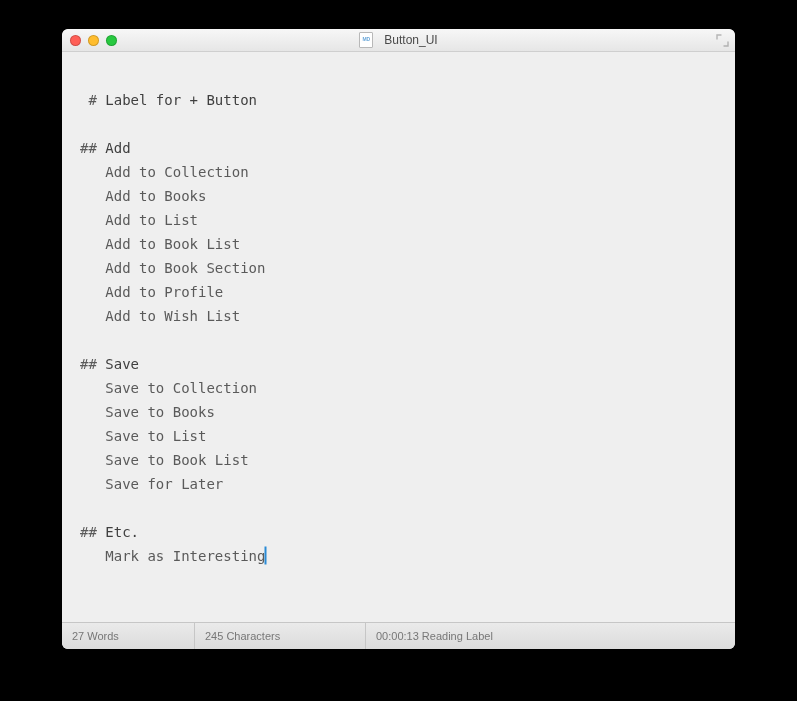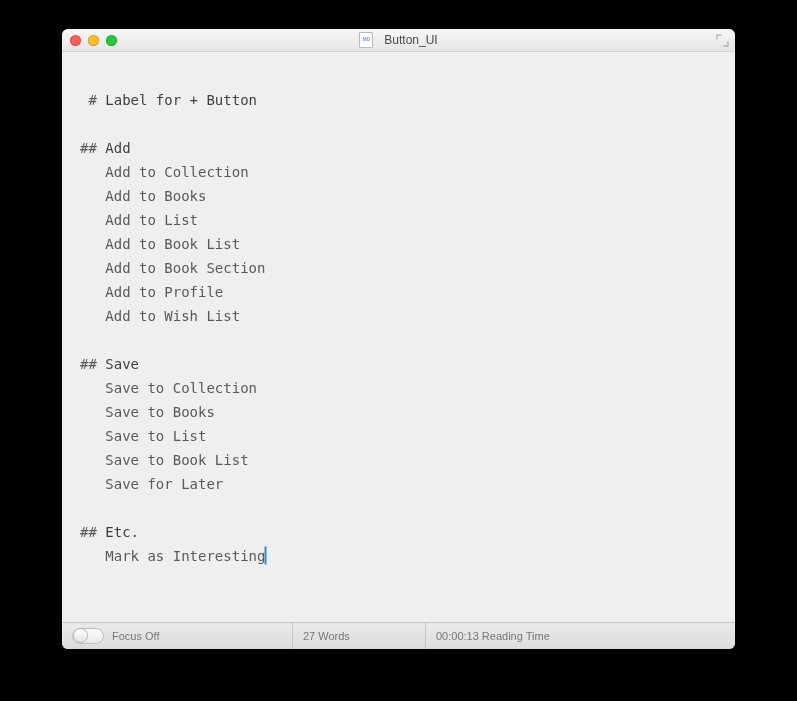--- a/index.html
+++ b/index.html
@@ -178,25 +178,24 @@
           <path d="M1 5 L1 1 L5 1 M8 12 L12 12 L12 8" stroke="#7a7a7a" stroke-width="1.4" fill="none" stroke-linecap="round"></path>
         </svg>
     </div>
   </div>
 
   <div class="editor">
     <div class="doc" id="doc"><div class="h1line h1pad"># <span class="txt">Label for + Button</span></div><div class="">&nbsp;</div><div class="h2line">## <span class="txt">Add</span></div><div class="bodyline">Add to Collection</div><div class="bodyline">Add to Books</div><div class="bodyline">Add to List</div><div class="bodyline">Add to Book List</div><div class="bodyline">Add to Book Section</div><div class="bodyline">Add to Profile</div><div class="bodyline">Add to Wish List</div><div class="">&nbsp;</div><div class="h2line">## <span class="txt">Save</span></div><div class="bodyline">Save to Collection</div><div class="bodyline">Save to Books</div><div class="bodyline">Save to List</div><div class="bodyline">Save to Book List</div><div class="bodyline">Save for Later</div><div class="">&nbsp;</div><div class="h2line">## <span class="txt">Etc.</span></div><div class="bodyline">Mark as Interesting<span class="caret"></span></div></div>
   </div>
 
   <div class="statusbar">
-    <div class="status-seg first">
-      <div class="toggle"></div>
-      <span>Focus Off</span>
-    </div>
     <div class="status-seg words">
       <span>27 Words</span>
     </div>
+    <div class="status-seg chars">
+      <span>245 Characters</span>
+    </div>
     <div class="status-seg time">
-      <span>00:00:13 Reading Time</span>
+      <span>00:00:13 Reading Label</span>
     </div>
   </div>
 
 </div>
 
 </body></html>

